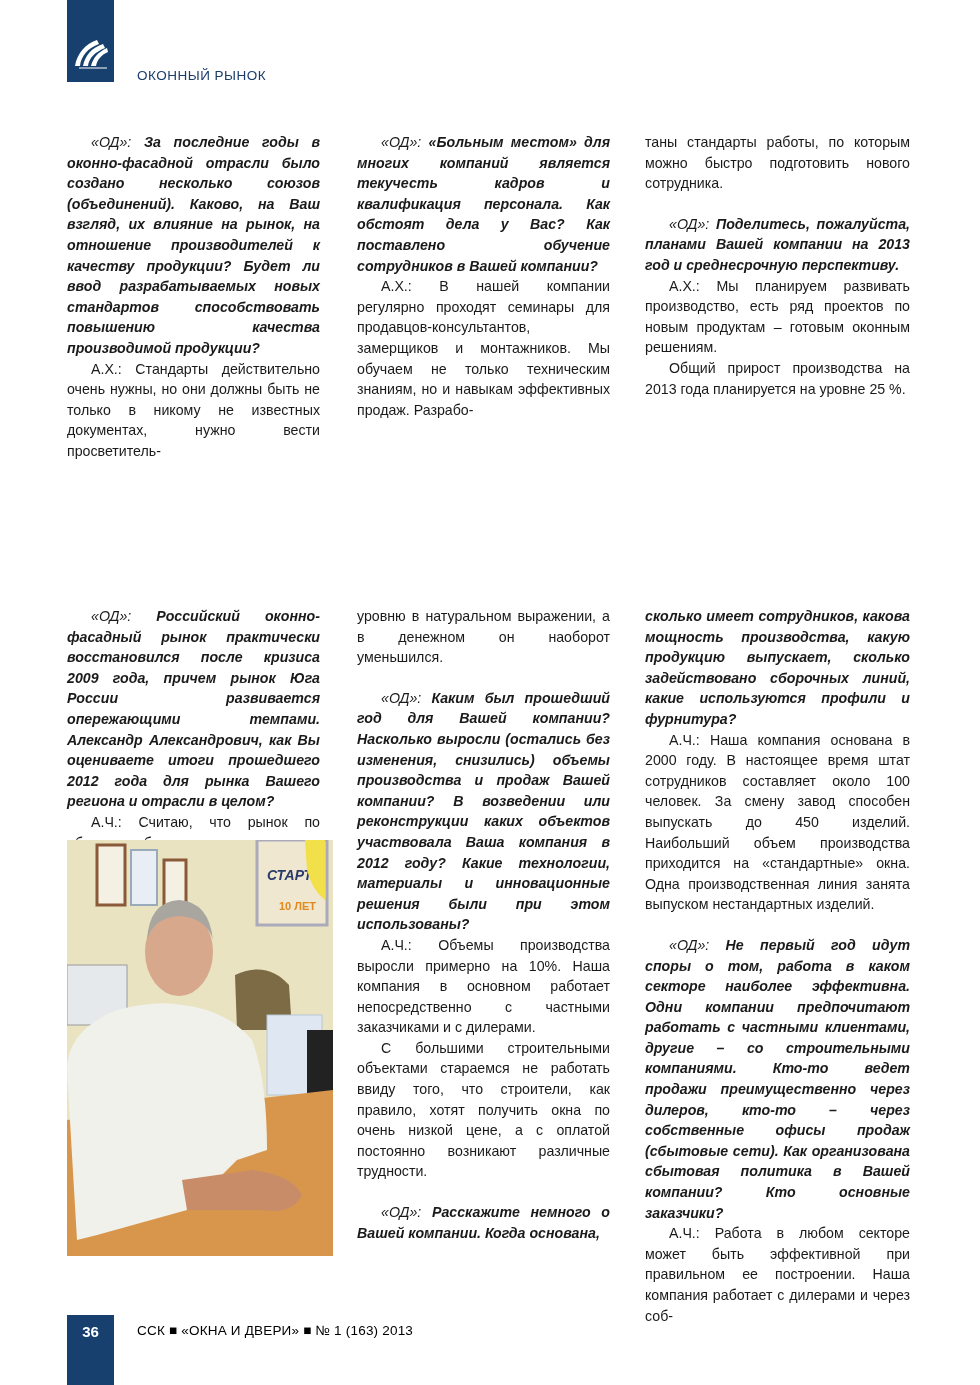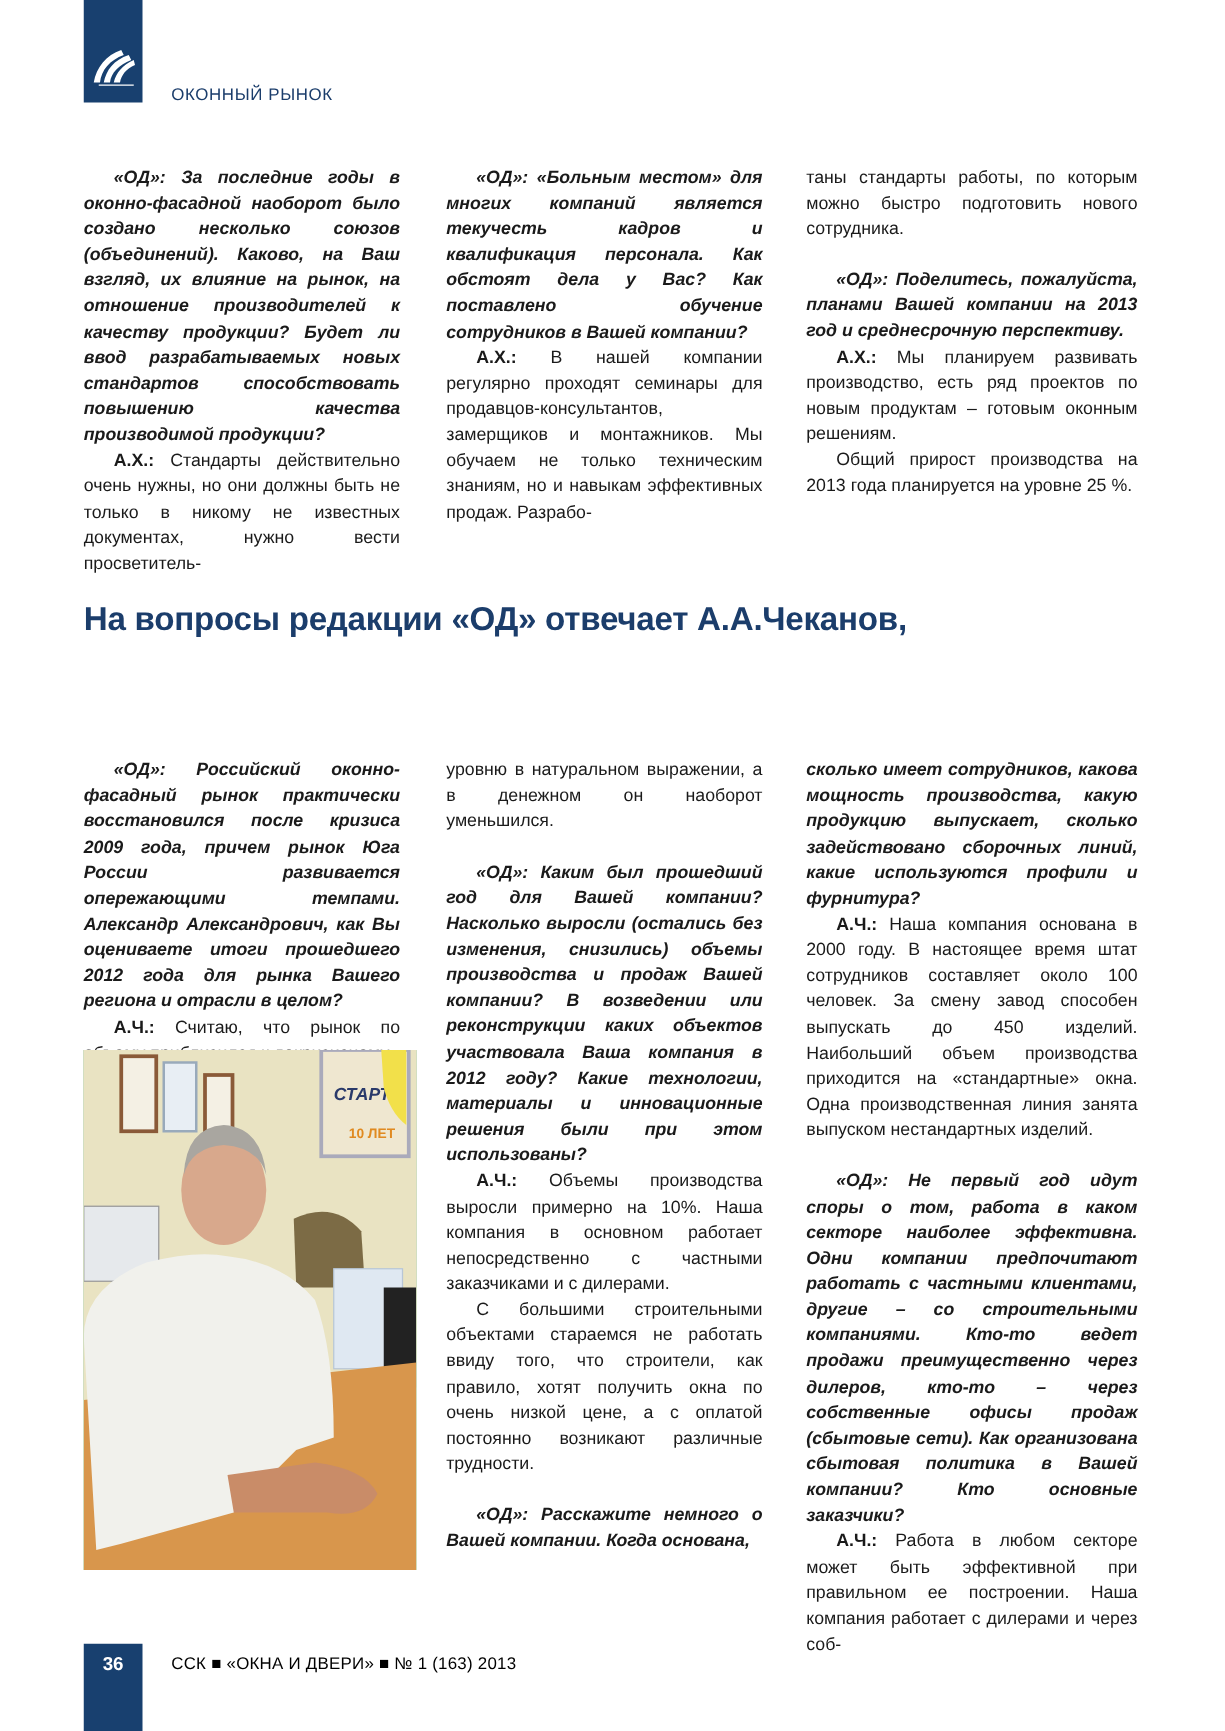--- a/index.html
+++ b/index.html
@@ -7,59 +7,58 @@
          font-family: "Liberation Sans", sans-serif; color: #1a1a1a; }
   .blue-bar-top { position: absolute; left: 67px; top: 0; width: 47px; height: 82px; background: #18406f; }
   .blue-bar-top svg { position: absolute; left: 6px; top: 36px; }
   .section-label { position: absolute; left: 137px; top: 68px; font-weight: normal; font-size: 13.5px;
                    letter-spacing: 0.5px; color: #1b3d6b; }
   .col { position: absolute; width: 253px; font-size: 14.2px; line-height: 20.6px; text-align: justify; }
   .col p { margin: 0; text-indent: 24px; }
   .col p.noind { text-indent: 0; }
   .col p.gap { margin-top: 20px; }
   .q { font-weight: bold; font-style: italic; }
-  .sp { font-weight: bold; }
+  .sp { font-weight: normal; }
   .headline { position: absolute; left: 67px; top: 477px; width: 860px; font-family: "Liberation Sans", sans-serif;
               font-weight: bold; font-size: 26.5px; line-height: 36px; color: #1b3d6b; letter-spacing: -0.2px; }
-  .photo { position: absolute; left: 67px; top: 840px; width: 266px; height: 416px; overflow: hidden; background: #4d7c0f; }
+  .photo { position: absolute; left: 67px; top: 840px; width: 266px; height: 416px; overflow: hidden; background: #fde047; }
   .blue-bar-bottom { position: absolute; left: 67px; top: 1315px; width: 47px; height: 70px; background: #18406f; }
   .page-number { position: absolute; left: 0; top: 8px; width: 47px; text-align: center; color: #ffffff;
                  font-weight: bold; font-size: 15px; }
   .footer-text { position: absolute; left: 137px; top: 1323px; font-size: 13.5px; color: #000000; letter-spacing: 0.2px; }
 </style>
 </head>
 <body>
 
 <div class="blue-bar-top">
   <svg width="36" height="34" viewBox="0 0 36 34">
     <path d="M2 30 C4 18 12 8 24 4 L26 8 C15 12 8 20 7 30 Z" fill="#ffffff"></path>
     <path d="M10 30 C12 20 18 12 30 8 L32 12 C22 16 16 22 15 30 Z" fill="#ffffff"></path>
     <path d="M18 30 C20 22 25 16 34 12 L35 16 C28 19 24 24 23 30 Z" fill="#ffffff"></path>
     <path d="M6 32 L34 32" stroke="#ffffff" stroke-width="1"></path>
   </svg>
 </div>
 <div class="section-label">ОКОННЫЙ РЫНОК</div>
 
 <div class="col" id="tc1" style="left:67px; top:132px;">
-    <p class="q"><span class="sp">«ОД»:</span><span> За последние годы в оконно-фасадной наоборот было создано несколько союзов (объединений). Каково, на Ваш взгляд, их влияние на рынок, на отношение производителей к качеству продукции? Будет ли ввод разрабатываемых новых стандартов способствовать повышению качества производимой продукции?</span></p>
+    <p class="q"><span class="sp">«ОД»:</span><span> За последние годы в оконно-фасадной отрасли было создано несколько союзов (объединений). Каково, на Ваш взгляд, их влияние на рынок, на отношение производителей к качеству продукции? Будет ли ввод разрабатываемых новых стандартов способствовать повышению качества производимой продукции?</span></p>
     <p><span class="sp">А.Х.:</span><span> Стандарты действительно очень нужны, но они должны быть не только в никому не известных документах, нужно вести просветитель-</span></p>
   </div>
 <div class="col" id="tc2" style="left:357px; top:132px;">
     <p class="q"><span class="sp">«ОД»:</span><span> «Больным местом» для многих компаний является текучесть кадров и квалификация персонала. Как обстоят дела у Вас? Как поставлено обучение сотрудников в Вашей компании?</span></p>
     <p><span class="sp">А.Х.:</span><span> В нашей компании регулярно проходят семинары для продавцов-консультантов, замерщиков и монтажников. Мы обучаем не только техническим знаниям, но и навыкам эффективных продаж. Разрабо-</span></p>
   </div>
 <div class="col" id="tc3" style="left:645px; top:132px; width:265px;">
     <p class="noind"><span>таны стандарты работы, по которым можно быстро подготовить нового сотрудника.</span></p>
     <p class="gap q"><span class="sp">«ОД»:</span><span> Поделитесь, пожалуйста, планами Вашей компании на 2013 год и среднесрочную перспективу.</span></p>
     <p><span class="sp">А.Х.:</span><span> Мы планируем развивать производство, есть ряд проектов по новым продуктам – готовым оконным решениям.</span></p>
     <p><span>Общий прирост производства на 2013 года планируется на уровне 25 %.</span></p>
   </div>
 
 <div class="headline">
-  <div>На вопросы редакции «ОД» отвечает А.А.Чеканов,</div>
 </div>
 
 <div class="col" id="ic1" style="left:67px; top:606px;">
     <p class="q"><span class="sp">«ОД»:</span><span> Российский оконно-фасадный рынок практически восстановился после кризиса 2009 года, причем рынок Юга России развивается опережающими темпами. Александр Александрович, как Вы оцениваете итоги прошедшего 2012 года для рынка Вашего региона и отрасли в целом?</span></p>
     <p><span class="sp">А.Ч.:</span><span> Считаю, что рынок по объему приблизился к докризисному</span></p>
   </div>
 <div class="col" id="ic2" style="left:357px; top:606px;">
     <p class="noind"><span>уровню в натуральном выражении, а в денежном он наоборот уменьшился.</span></p>
     <p class="gap q"><span class="sp">«ОД»:</span><span> Каким был прошедший год для Вашей компании? Насколько выросли (остались без изменения, снизились) объемы производства и продаж Вашей компании? В возведении или реконструкции каких объектов участвовала Ваша компания в 2012 году? Какие технологии, материалы и инновационные решения были при этом использованы?</span></p>
     <p><span class="sp">А.Ч.:</span><span> Объемы производства выросли примерно на 10%. Наша компания в основном работает непосредственно с частными заказчиками и с дилерами.</span></p>

